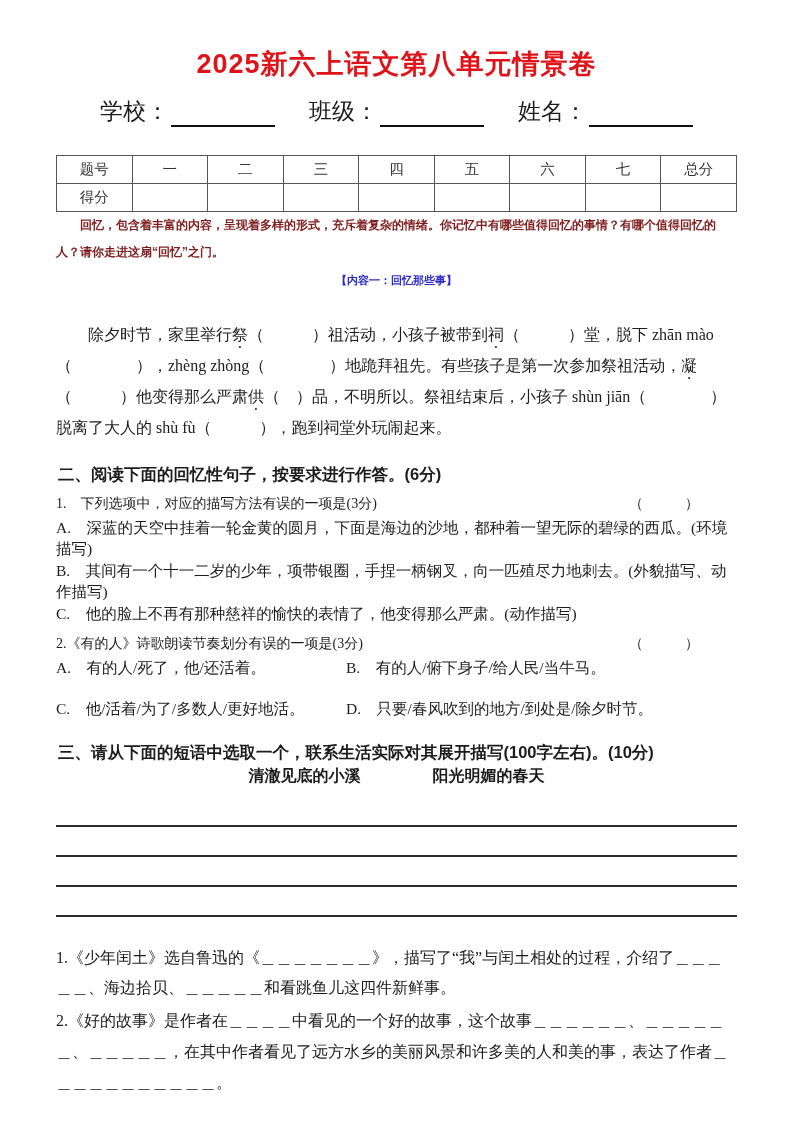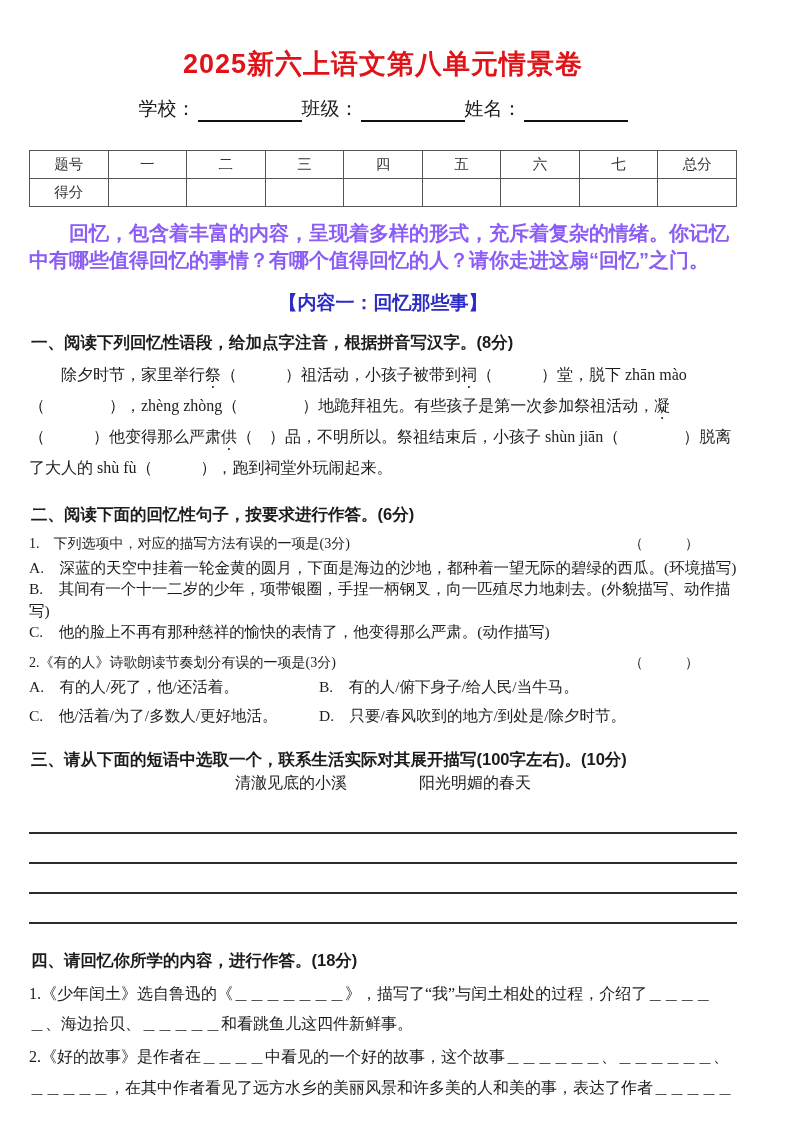--- a/index.html
+++ b/index.html
@@ -7,78 +7,78 @@
   body {
     width: 793px;
     height: 1121px;
     font-family: "Liberation Serif", "DejaVu Serif", serif;
     color: #1c1c1c;
     overflow: hidden;
   }
   .page {
     width: 793px;
     height: 1058px;
-    padding: 46px 56px 0 29px;
+    padding: 46px 56px 0 56px;
   }
   
   .title {
     text-align: center;
     font-family: "Liberation Sans", "DejaVu Sans", sans-serif;
     font-weight: 700;
     font-size: 27px;
     letter-spacing: 1px;
     color: #e01418;
     margin-bottom: 14px;
   }
   .header-fields {
     display: flex;
     justify-content: center;
-    font-size: 19px;
+    gap: 34px;
+    font-size: 23px;
     margin-bottom: 28px;
   }
   .header-field { display: flex; align-items: flex-end; }
   .header-field .fblank {
     display: inline-block;
     width: 104px;
     height: 20px;
     border-bottom: 2px solid #111;
     margin-left: 2px;
   }
   
   table.score {
     width: 100%;
     border-collapse: collapse;
     table-layout: fixed;
     font-size: 14.5px;
-    margin-bottom: 13px;
   }
   table.score td {
     border: 1px solid #555;
     height: 28px;
     text-align: center;
     vertical-align: middle;
     color: #333;
   }
   
   .intro {
     font-family: "Liberation Sans", "DejaVu Sans", sans-serif;
     font-weight: 700;
-    color: #8b5cf6;
-    font-size: 20px;
+    color: #7f1d1d;
+    font-size: 12px;
     line-height: 27px;
     text-indent: 2em;
-    margin-bottom: 16px;
+    margin-bottom: 7px;
   }
   .banner {
     font-family: "Liberation Sans", "DejaVu Sans", sans-serif;
     font-weight: 700;
     color: #2b2bc6;
-    font-size: 19px;
+    font-size: 11px;
     text-align: center;
-    margin-bottom: 16px;
+    margin-bottom: 33px;
   }
   
   .sec-heading {
     font-family: "Liberation Sans", "DejaVu Sans", sans-serif;
     font-weight: 700;
     font-size: 16.5px;
     margin-bottom: 7px;
     padding-left: 2px;
   }
   .passage {
@@ -102,32 +102,33 @@
     padding-right: 38px;
   }
   .option {
     font-size: 15.5px;
     line-height: 21.5px;
   }
   .options-block { margin-bottom: 9px; }
   .options-grid {
     display: grid;
     grid-template-columns: 290px 1fr;
-    row-gap: 7px;
+    row-gap: 19px;
     font-size: 15.5px;
     line-height: 22px;
     margin-bottom: 22px;
   }
   .phrase-row {
     display: flex;
     justify-content: center;
     gap: 72px;
     font-size: 16px;
     margin-top: 2px;
     margin-bottom: 10px;
+    font-weight: bold;
   }
   .write-area { margin-bottom: 26px; }
   .write-line {
     height: 30px;
     border-bottom: 2px solid #2c2c2c;
   }
   .q-para {
     font-size: 16px;
     line-height: 30px;
     margin-bottom: 2px;
@@ -183,21 +184,20 @@
         <td></td>
         <td></td>
       </tr>
     </tbody>
   </table>
 
   <div class="intro">回忆，包含着丰富的内容，呈现着多样的形式，充斥着复杂的情绪。你记忆中有哪些值得回忆的事情？有哪个值得回忆的人？请你走进这扇“回忆”之门。</div>
   <div class="banner">【内容一：回忆那些事】</div>
 
   <div class="sec">
-    <div class="sec-heading">一、阅读下列回忆性语段，给加点字注音，根据拼音写汉字。(8分)</div>
     <div class="passage"><span>除夕时节，家里举行</span><span class="dot-under">祭</span><span>（　　　）祖活动，小孩子被带到</span><span class="dot-under">祠</span><span>（　　　）堂，脱下 zhān mào（　　　　），zhèng zhòng（　　　　）地跪拜祖先。有些孩子是第一次参加祭祖活动，</span><span class="dot-under">凝</span><span>（　　　）他变得那么严肃</span><span class="dot-under">供</span><span>（　）品，不明所以。祭祖结束后，小孩子 shùn jiān（　　　　）脱离了大人的 shù fù（　　　），跑到祠堂外玩闹起来。</span></div>
   </div>
 
   <div class="sec s2">
     <div class="sec-heading">二、阅读下面的回忆性句子，按要求进行作答。(6分)</div>
 
     <div class="stem-row">
       <span>1.　下列选项中，对应的描写方法有误的一项是(3分)</span>
       <span>（　　　）</span>
     </div>
@@ -227,18 +227,17 @@
     </div>
     <div class="write-area">
       <div class="write-line"></div>
       <div class="write-line"></div>
       <div class="write-line"></div>
       <div class="write-line"></div>
     </div>
   </div>
 
   <div class="sec">
-    <div class="sec-heading">四、请回忆你所学的内容，进行作答。(18分)</div>
     <div class="q-para">1.《少年闰土》选自鲁迅的《＿＿＿＿＿＿＿》，描写了“我”与闰土相处的过程，介绍了＿＿＿＿＿、海边拾贝、＿＿＿＿＿和看跳鱼儿这四件新鲜事。</div>
     <div class="q-para wide">2.《好的故事》是作者在＿＿＿＿中看见的一个好的故事，这个故事＿＿＿＿＿＿、＿＿＿＿＿＿、＿＿＿＿＿，在其中作者看见了远方水乡的美丽风景和许多美的人和美的事，表达了作者＿＿＿＿＿＿＿＿＿＿＿。</div>
   </div>
 
 </div>
 
 </body></html>

